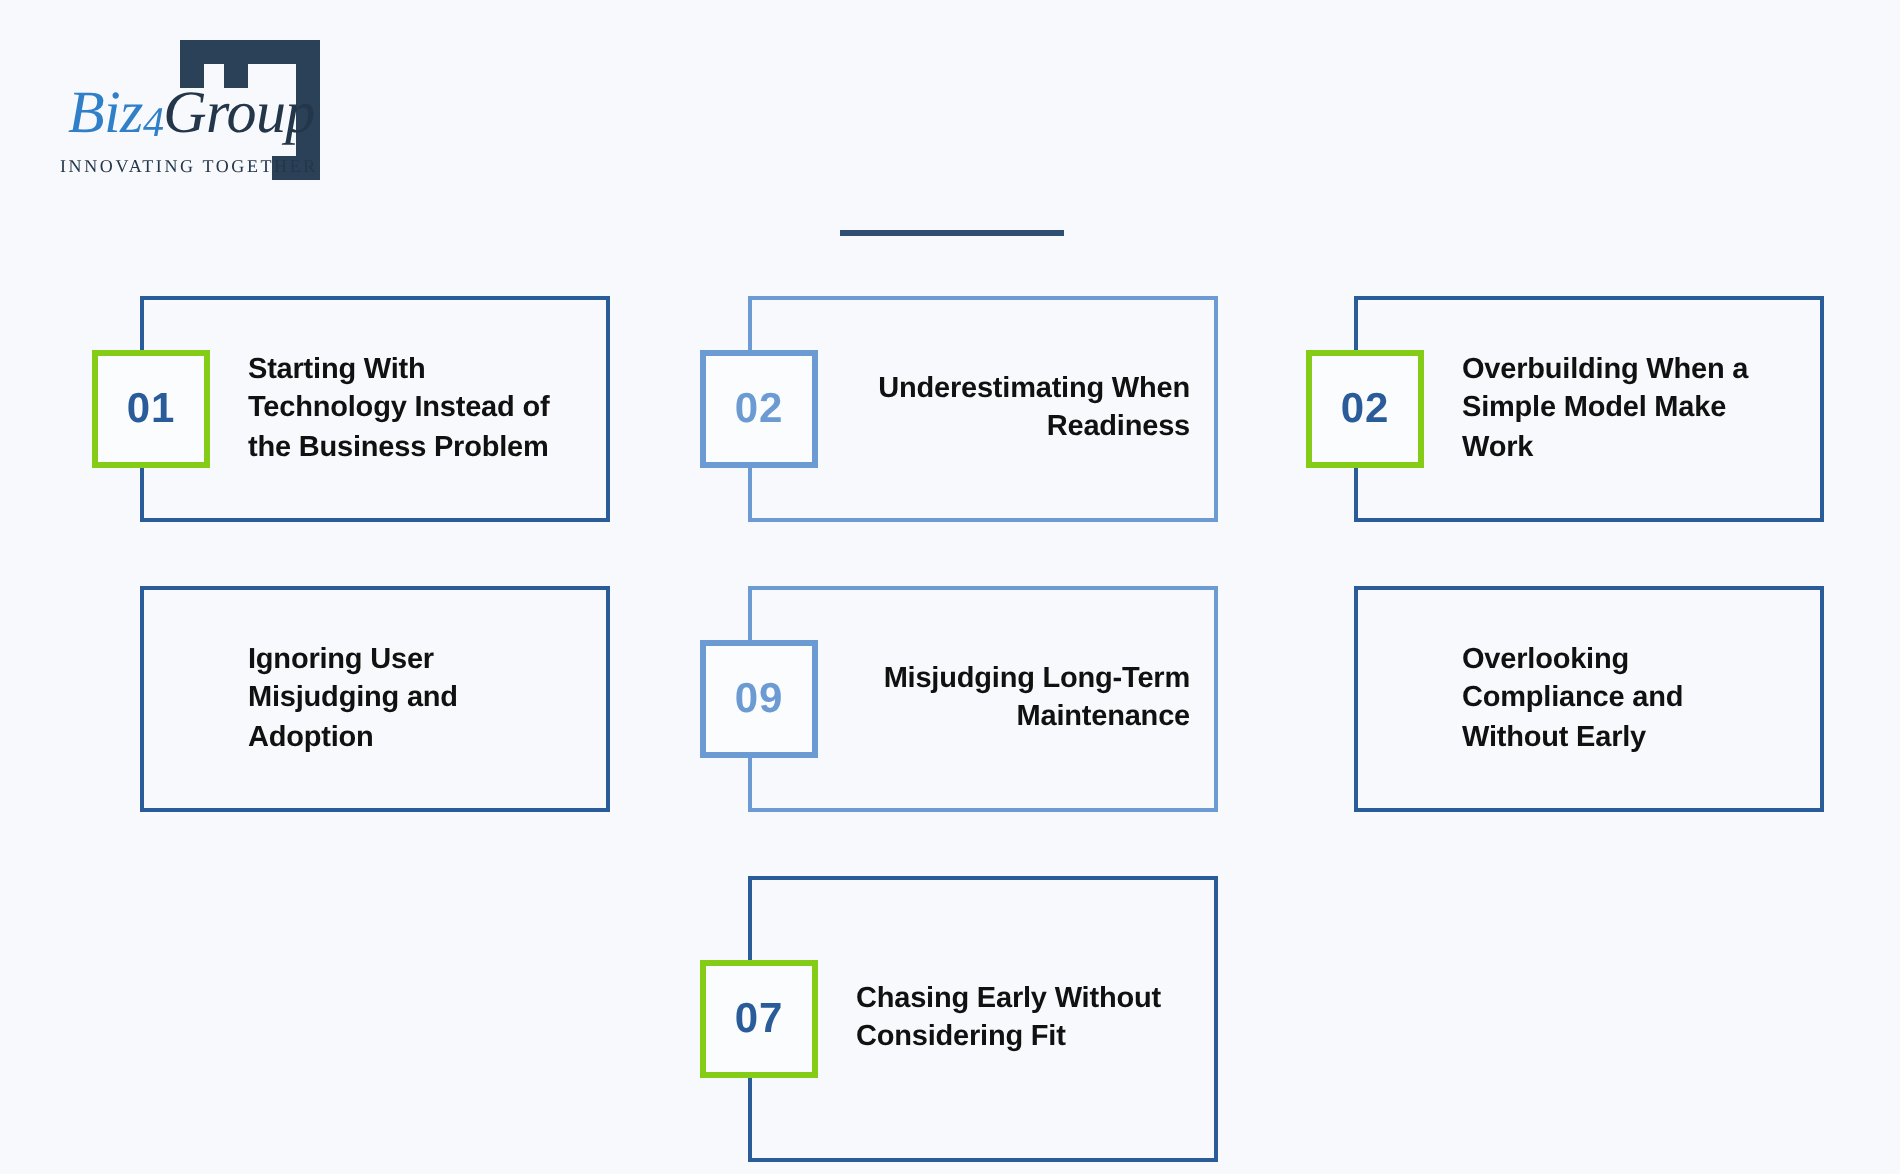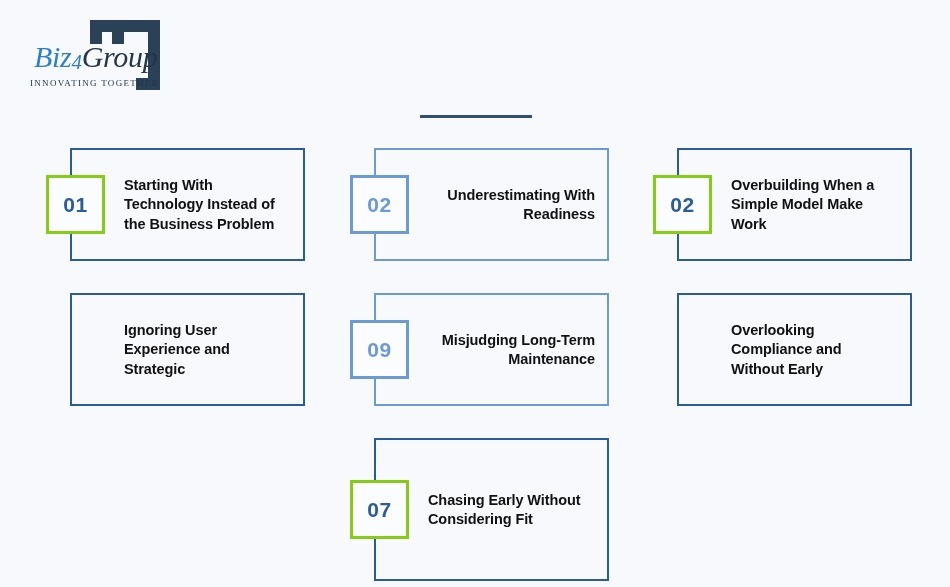--- a/index.html
+++ b/index.html
@@ -160,30 +160,30 @@
   <div class="title-rule"></div>
 </div>
 
 <div class="card" style="left:70px; top:148px; width:235px; height:113px;">
   <div class="num-box">01</div>
   <div class="card-text">Starting With Technology Instead of the Business Problem</div>
 </div>
 
 <div class="card light" style="left:374px; top:148px; width:235px; height:113px;">
   <div class="num-box">02</div>
-  <div class="card-text">Underestimating With Readiness</div>
+  <div class="card-text">Underestimating When Readiness</div>
 </div>
 
 <div class="card" style="left:677px; top:148px; width:235px; height:113px;">
   <div class="num-box">02</div>
   <div class="card-text">Overbuilding When a Simple Model Make Work</div>
 </div>
 
 <div class="card" style="left:70px; top:293px; width:235px; height:113px;">
-  <div class="card-text">Ignoring User Experience and Strategic</div>
+  <div class="card-text">Ignoring User Misjudging and Adoption</div>
 </div>
 
 <div class="card light" style="left:374px; top:293px; width:235px; height:113px;">
   <div class="num-box">09</div>
   <div class="card-text">Misjudging Long-Term Maintenance</div>
 </div>
 
 <div class="card" style="left:677px; top:293px; width:235px; height:113px;">
   <div class="card-text">Overlooking Compliance and Without Early</div>
 </div>

